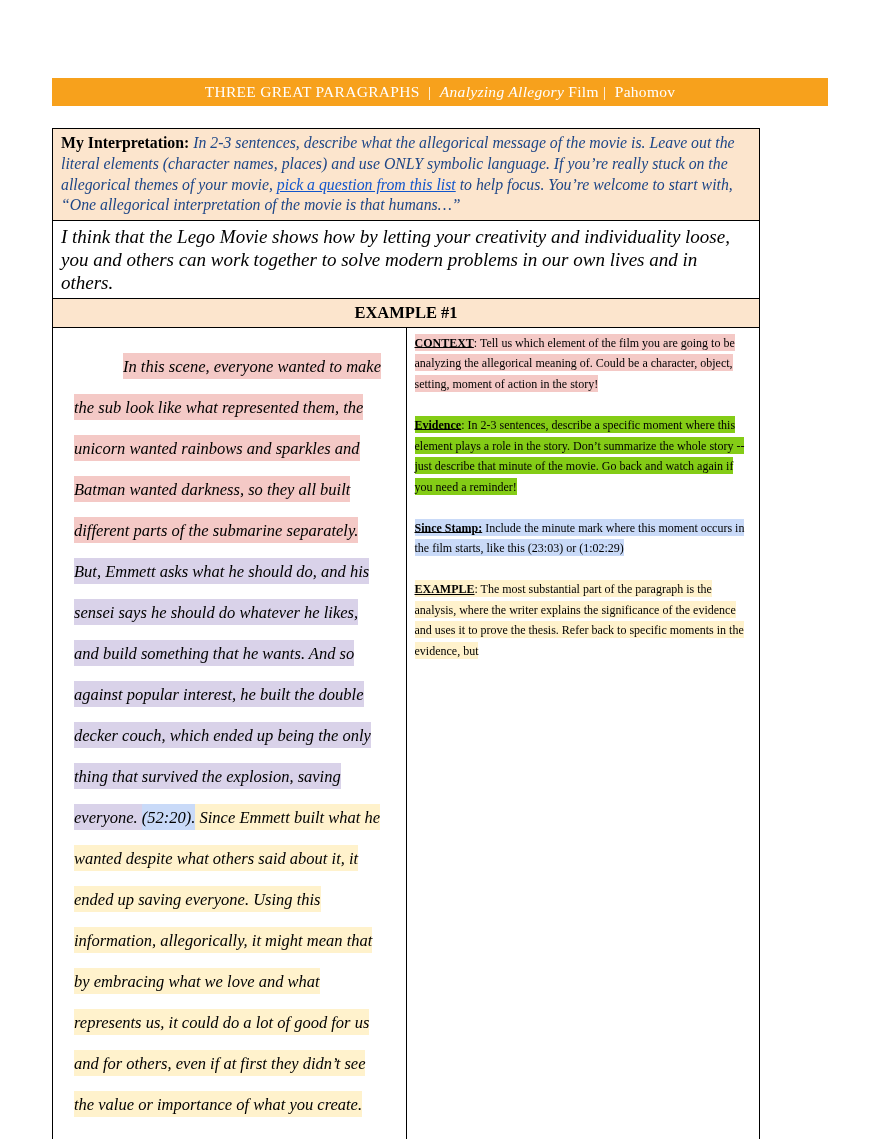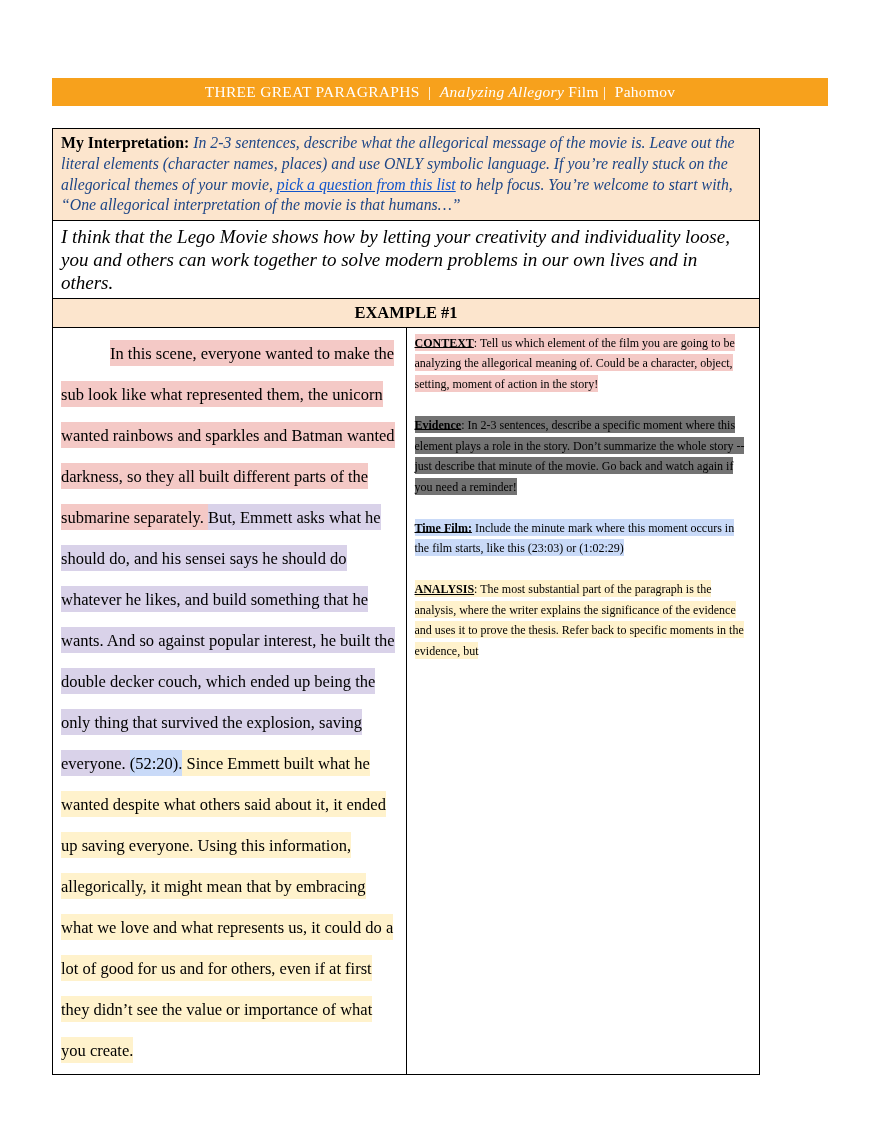--- a/index.html
+++ b/index.html
@@ -68,21 +68,21 @@
     padding: 5px 0 6px 0;
     margin-left: 28px;
   }
   .body-row td { height: 612px; overflow: hidden; }
   .essay-cell {
     width: 524px;
     font-size: 16.5px;
     line-height: 41px;
     padding: 2px 9px;
   }
-  .essay-cell p { margin: 0; text-indent: 49px; }
+  .essay-cell p { margin: 13px; text-indent: 49px; font-style: italic; }
   .essay-cell .hl { padding: 3.5px 0; }
   .guide-cell {
     font-size: 12px;
     line-height: 20.7px;
     padding: 6px 8px;
   }
   .guide-block { margin: 0 0 20px 0; }
   .guide-block:last-child { margin-bottom: 0; }
   .guide-cell .hl { padding: 1.5px 0; }
   .glabel { font-weight: bold; text-decoration: underline; }
@@ -114,26 +114,26 @@
     </tr>
     <tr class="body-row">
       <td class="essay-cell">
         <p><span class="hl" style="background-color: rgb(244, 201, 198);">In this scene, everyone wanted to make the sub look like what represented them, the unicorn wanted rainbows and sparkles and Batman wanted darkness, so they all built different parts of the submarine separately. </span><span class="hl" style="background-color: rgb(217, 210, 233);"> But, Emmett asks what he should do, and his sensei says he should do whatever he likes, and build something that he wants. And so against popular interest, he built the double decker couch, which ended up being the only thing that survived the explosion, saving everyone. </span><span class="hl" style="background-color: rgb(201, 218, 248);">(52:20).</span><span class="hl" style="background-color: rgb(255, 242, 204);"> Since Emmett built what he wanted despite what others said about it, it ended up saving everyone. Using this information, allegorically, it might mean that by embracing what we love and what represents us, it could do a lot of good for us and for others, even if at first they didn’t see the value or importance of what you create.</span></p>
       </td>
       <td class="guide-cell">
         <div class="guide-block">
           <span class="hl" style="background-color: rgb(244, 201, 198);"><span class="glabel">CONTEXT</span><span>: Tell us which element of the film you are going to be analyzing the allegorical meaning of. Could be a character, object, setting, moment of action in the story!</span></span>
         </div>
         <div class="guide-block">
-          <span class="hl" style="background-color: #737373;"><span class="glabel">Evidence</span><span>: In 2-3 sentences, describe a specific moment where this element plays a role in the story. Don’t summarize the whole story -- just describe that minute of the movie. Go back and watch again if you need a reminder!</span></span>
+          <span class="hl" style="background-color: #84cc16;"><span class="glabel">Evidence</span><span>: In 2-3 sentences, describe a specific moment where this element plays a role in the story. Don’t summarize the whole story -- just describe that minute of the movie. Go back and watch again if you need a reminder!</span></span>
         </div>
         <div class="guide-block">
-          <span class="hl" style="background-color: rgb(201, 218, 248);"><span class="glabel">Time Film:</span><span> Include the minute mark where this moment occurs in the film starts, like this (23:03) or (1:02:29)</span></span>
+          <span class="hl" style="background-color: rgb(201, 218, 248);"><span class="glabel">Since Stamp:</span><span> Include the minute mark where this moment occurs in the film starts, like this (23:03) or (1:02:29)</span></span>
         </div>
         <div class="guide-block">
-          <span class="hl" style="background-color: rgb(255, 242, 204);"><span class="glabel">ANALYSIS</span><span>: The most substantial part of the paragraph is the analysis, where the writer explains the significance of the evidence and uses it to prove the thesis. Refer back to specific moments in the evidence, but</span></span>
+          <span class="hl" style="background-color: rgb(255, 242, 204);"><span class="glabel">EXAMPLE</span><span>: The most substantial part of the paragraph is the analysis, where the writer explains the significance of the evidence and uses it to prove the thesis. Refer back to specific moments in the evidence, but</span></span>
         </div>
       </td>
     </tr>
   </tbody>
     </table>
 
 </div>
 
 </body></html>

